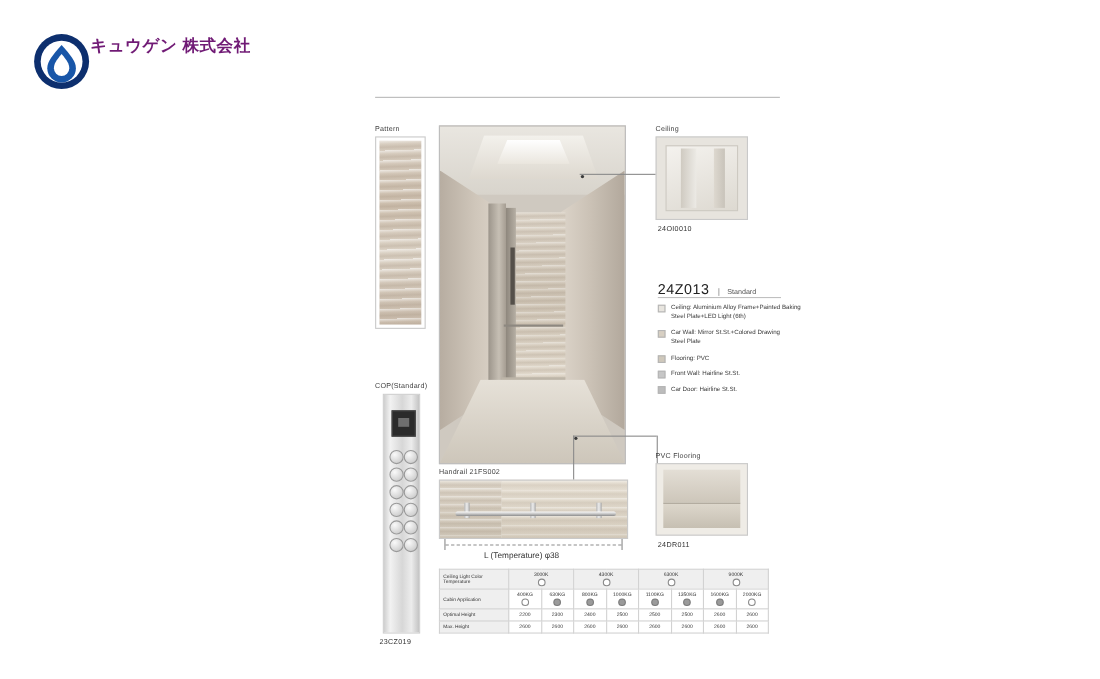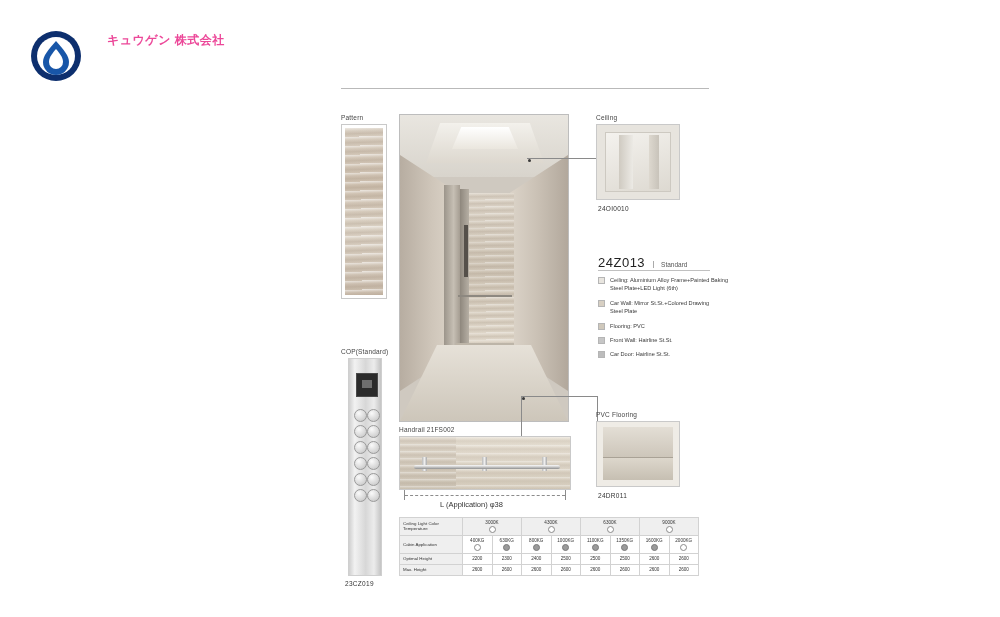--- a/index.html
+++ b/index.html
@@ -26,25 +26,25 @@
   }
   #logo-mark {
     position: absolute;
     left: 0;
     top: 2px;
     width: 52px;
     height: 52px;
   }
   #logo-katakana {
     position: absolute;
-    left: 77px;
+    left: 52px;
     top: 4px;
-    font-size: 12px;
+    font-size: 15px;
     letter-spacing: 0.5px;
-    color: #ec4899;
+    color: #701a75;
     font-weight: bold;
     white-space: nowrap;
   }
   #logo-wordmark {
     position: absolute;
     left: 60px;
     top: 24px;
     font-size: 26px;
     font-weight: bold;
     letter-spacing: 1px;
@@ -472,21 +472,21 @@
   <div id="hr-wall-l"></div>
   <div id="hr-wall-r"></div>
   <div class="hr-bracket" style="left:22px;"></div>
   <div class="hr-bracket" style="left:82px;"></div>
   <div class="hr-bracket" style="left:142px;"></div>
   <div id="hr-bar"></div>
 </div>
 <div id="hr-dim-left"></div>
 <div id="hr-dim-right"></div>
 <div id="hr-dim-line"></div>
-<div id="hr-dim-label">L (Application)  φ38</div>
+<div id="hr-dim-label">L (Temperature)  φ38</div>
 
 <table id="spec-table">
   <tbody>
     <tr id="ct-header-row">
       <td class="rowhead" rowspan="1" style="white-space:pre-line">Ceiling Light Color
 Temperature</td>
       <td colspan="2">
         <div>3000K</div>
         <span class="radio-dot"></span>
       </td>

